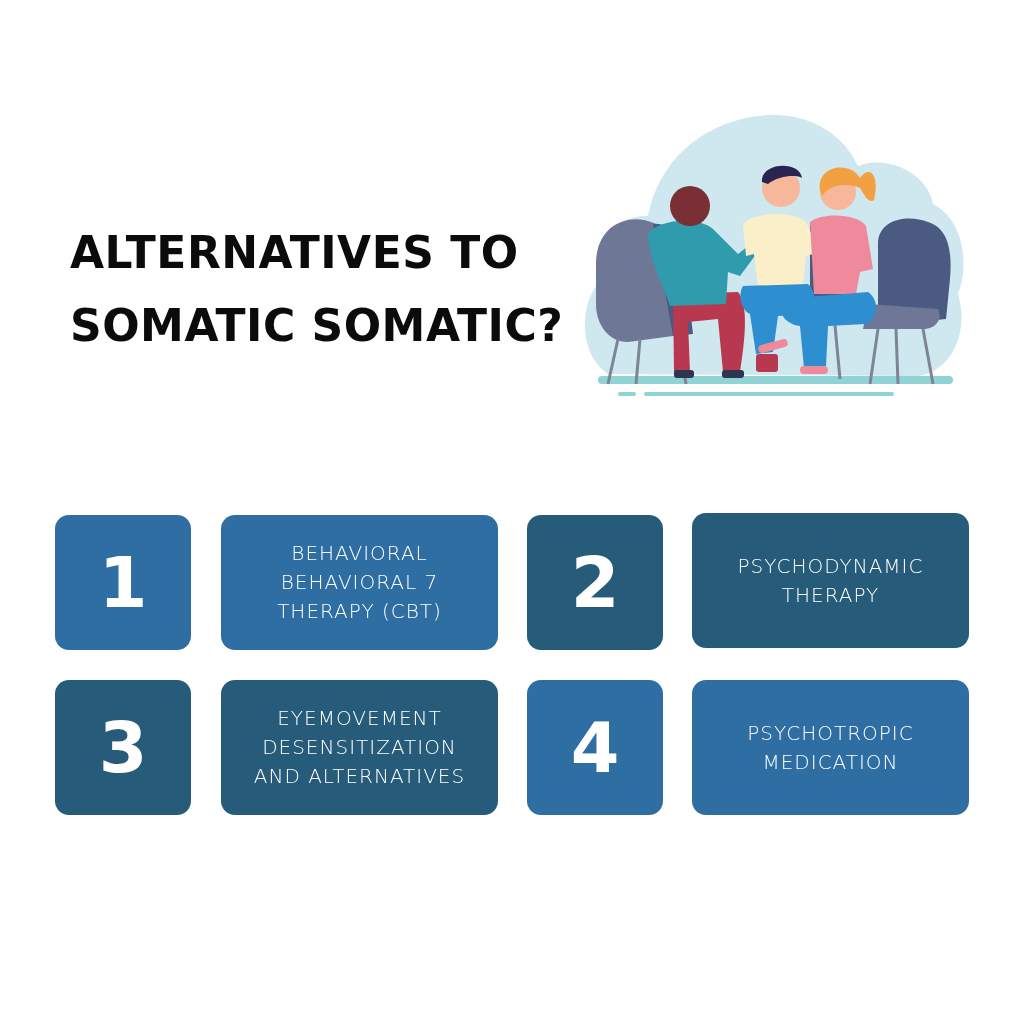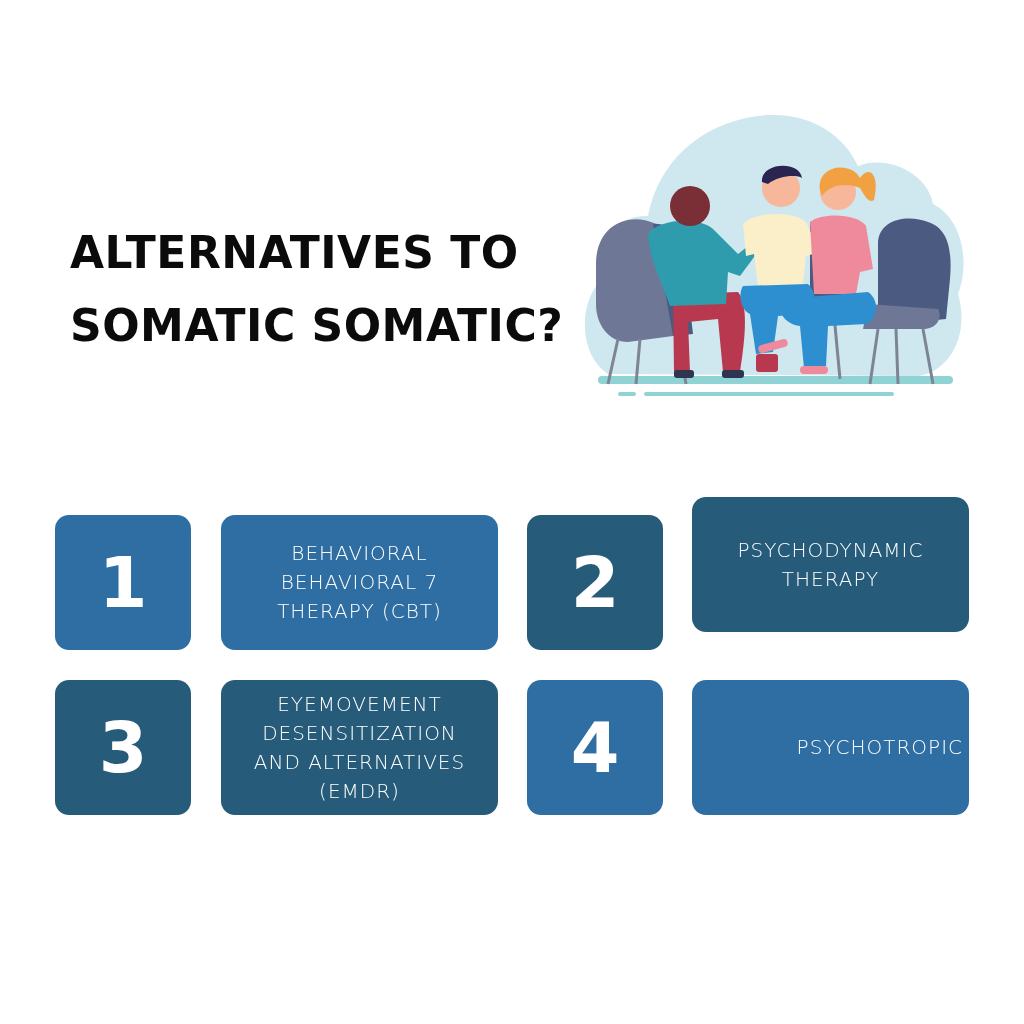--- a/index.html
+++ b/index.html
@@ -134,40 +134,40 @@
     <div class="lines">
       <span>BEHAVIORAL</span>
       <span>BEHAVIORAL 7</span>
       <span>THERAPY (CBT)</span>
     </div>
   </div>
 
   <div class="tile num dark" style="left:527px; top:515px;">
     <span>2</span>
   </div>
-  <div class="tile label dark" style="left:692px; top:497px;">
+  <div class="tile label dark" style="left:692px; top:513px;">
     <div class="lines">
       <span>PSYCHODYNAMIC</span>
       <span>THERAPY</span>
     </div>
   </div>
 
   <div class="tile num dark" style="left:55px; top:680px;">
     <span>3</span>
   </div>
   <div class="tile label dark" style="left:221px; top:680px;">
     <div class="lines">
       <span>EYEMOVEMENT</span>
       <span>DESENSITIZATION</span>
       <span>AND ALTERNATIVES</span>
-      <span>(EMDR)</span>
     </div>
   </div>
 
   <div class="tile num light" style="left:527px; top:680px;">
     <span>4</span>
   </div>
-  <div class="tile label light" style="left:692px; top:680px;justify-content:flex-end;">
+  <div class="tile label light" style="left:692px; top:680px;">
     <div class="lines">
       <span>PSYCHOTROPIC</span>
+      <span>MEDICATION</span>
     </div>
   </div>
 </div>
 
 </body></html>

